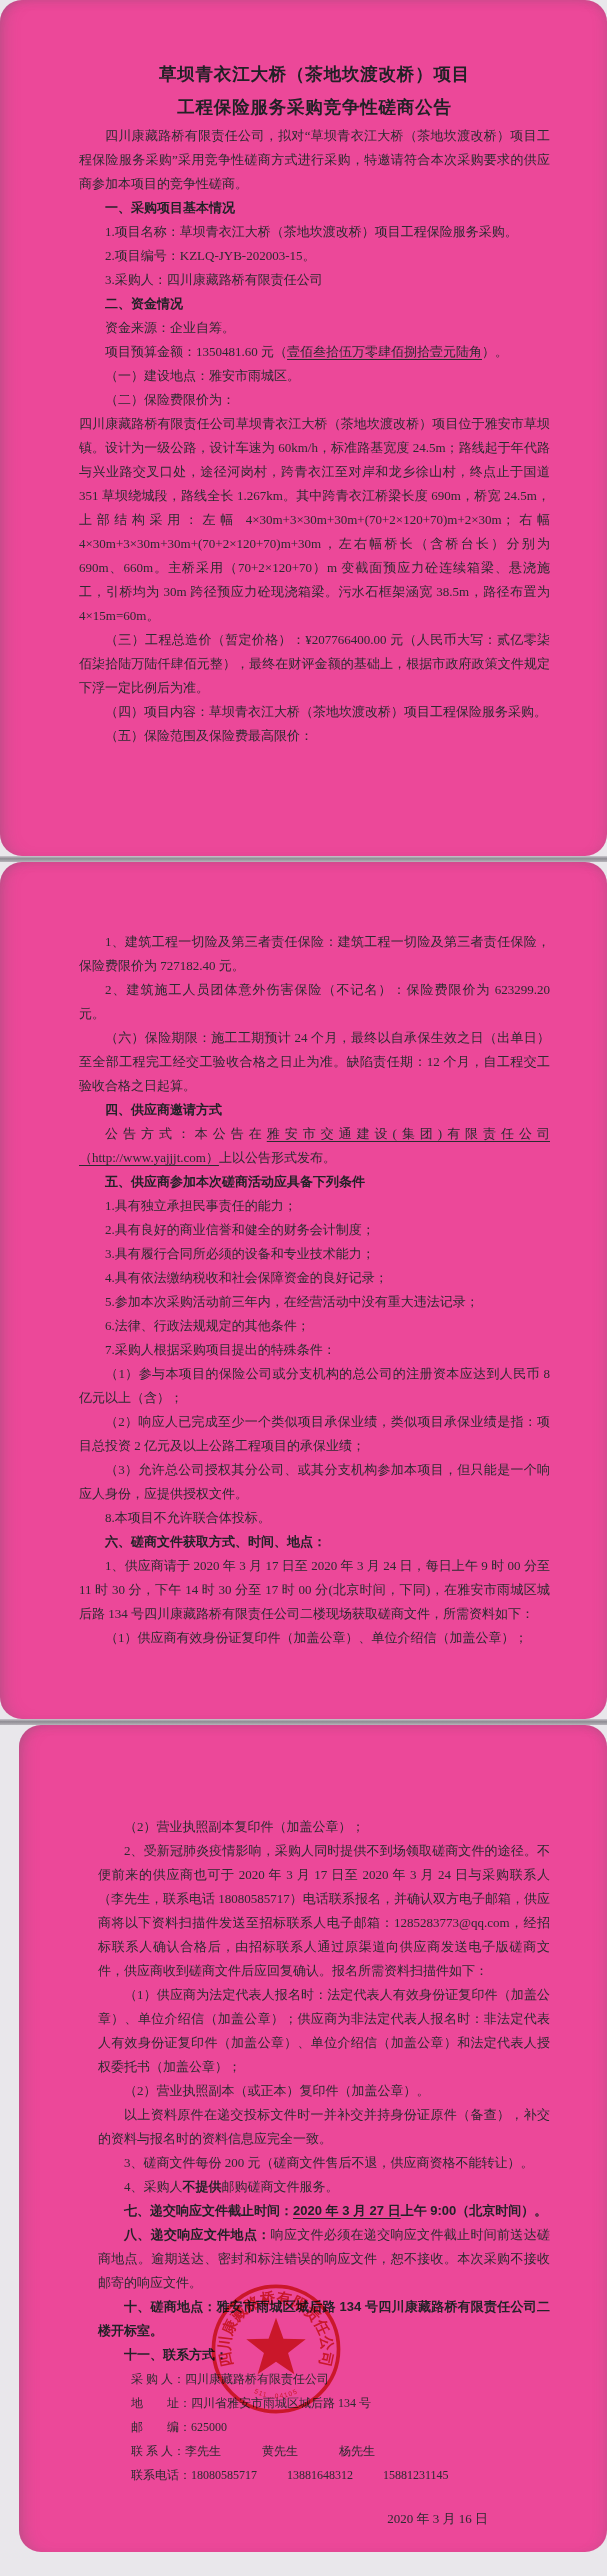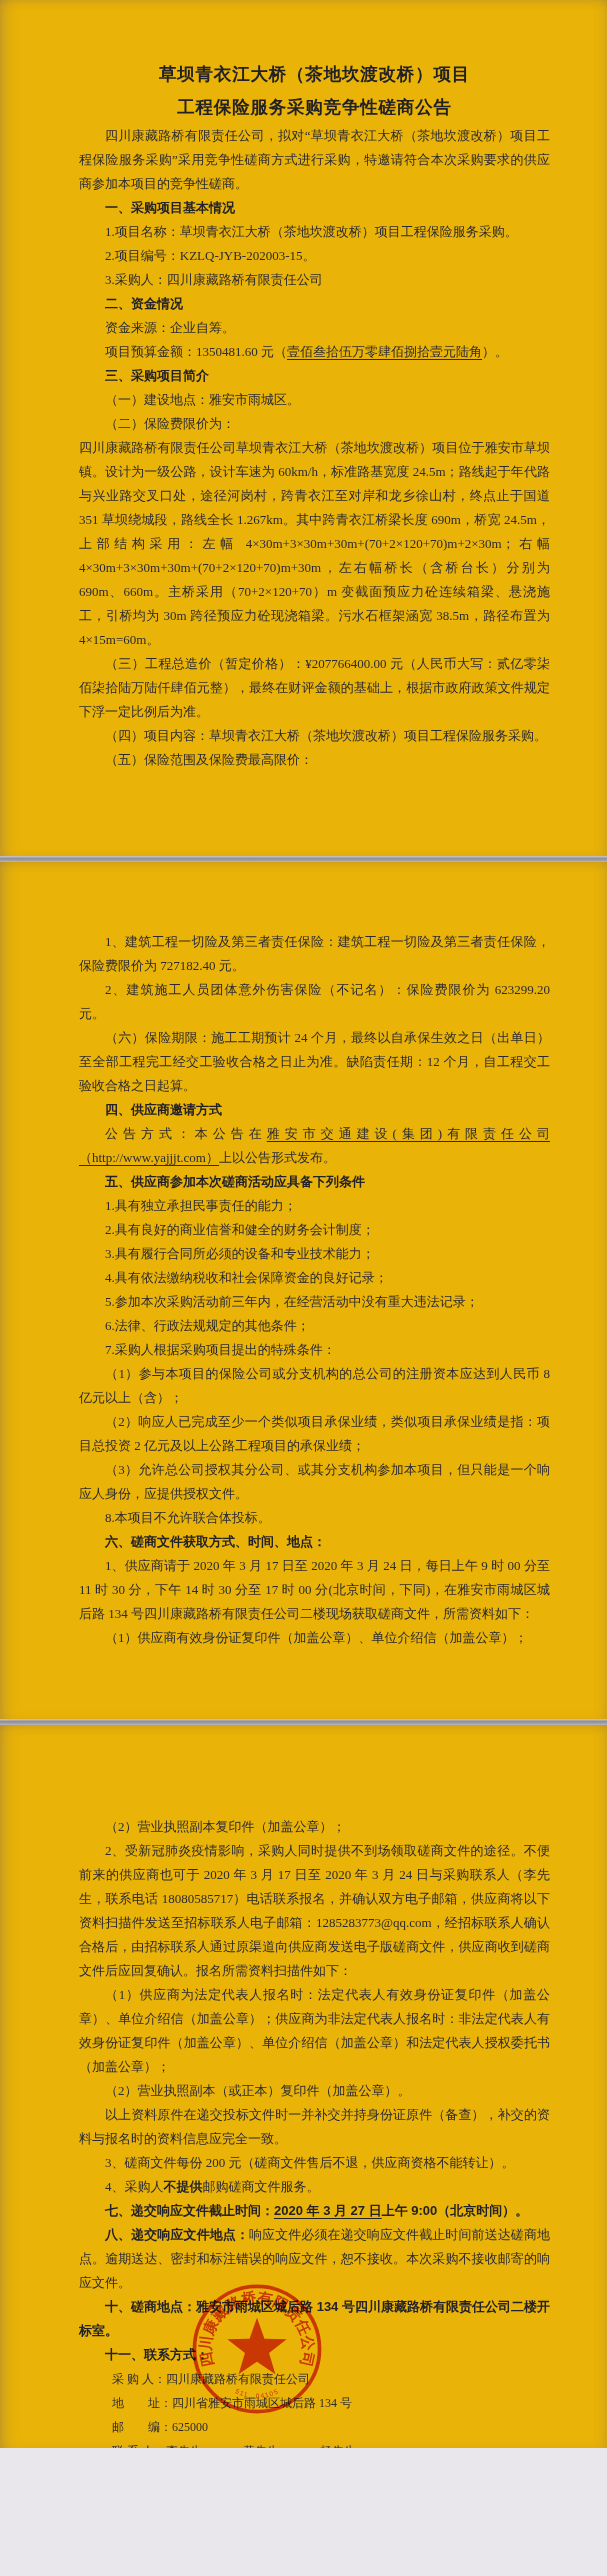--- a/index.html
+++ b/index.html
@@ -5,29 +5,30 @@
   html,body{margin:0;padding:0;}
   body{
     width:607px;
     background:#e9e7eb;
     font-family:"Liberation Serif","DejaVu Serif",serif;
     color:#2c2b31;
   }
   .doc{width:607px;}
   .page{
     position:relative;
-    background:#eab308;
+    background:#ec4899;
     overflow:hidden;
     box-shadow: inset 12px 0 16.7px -12px rgba(100,92,104,.5),
                 inset -10.6px 0 15px -12px rgba(100,92,104,.32),
                 inset 0 7.6px 10.6px -7.6px rgba(100,92,104,.25);
+    border-radius: 22px;
   }
   #page1{height:856px;}
   #page2{height:857px;}
-  #page3{height:723px;}
+  #page3{height:827px;margin-left:19px;}
   .seam{height:6px;background:linear-gradient(180deg,#cac7cd 0%,#8f8c93 45%,#b7b4ba 100%);}
   .content{padding:0 57px 0 79px;}
   p.t{margin:0;line-height:24px;font-size:13px;text-align:justify;}
   p.ind{text-indent:26px;}
   .b{font-weight:bold;font-family:"Liberation Sans","DejaVu Sans",sans-serif;color:#232228;}
   span.bi{font-weight:bold;font-family:"Liberation Sans","DejaVu Sans",sans-serif;color:#232228;}
   .u{text-decoration:underline;text-underline-offset:3px;}
   .title{
     margin:0;text-align:center;font-size:17.5px;line-height:33px;
     font-weight:bold;font-family:"Liberation Sans","DejaVu Sans",sans-serif;
@@ -62,21 +63,20 @@
 
       <p class="t ind b">一、采购项目基本情况</p>
       <p class="t ind">1.项目名称：草坝青衣江大桥（茶地坎渡改桥）项目工程保险服务采购。</p>
       <p class="t ind">2.项目编号：KZLQ-JYB-202003-15。</p>
       <p class="t ind">3.采购人：四川康藏路桥有限责任公司</p>
 
       <p class="t ind b">二、资金情况</p>
       <p class="t ind">资金来源：企业自筹。</p>
       <p class="t ind"><span>项目预算金额：1350481.60 元（</span><span class="u">壹佰叁拾伍万零肆佰捌拾壹元陆角</span><span>）。</span></p>
 
-      <p class="t ind b">三、采购项目简介</p>
       <p class="t ind">（一）建设地点：雅安市雨城区。</p>
       <p class="t ind">（二）保险费限价为：</p>
       <p class="t">四川康藏路桥有限责任公司草坝青衣江大桥（茶地坎渡改桥）项目位于雅安市草坝镇。设计为一级公路，设计车速为 60km/h，标准路基宽度 24.5m；路线起于年代路与兴业路交叉口处，途径河岗村，跨青衣江至对岸和龙乡徐山村，终点止于国道 351 草坝绕城段，路线全长 1.267km。其中跨青衣江桥梁长度 690m，桥宽 24.5m，上部结构采用：左幅 4×30m+3×30m+30m+(70+2×120+70)m+2×30m；右幅 4×30m+3×30m+30m+(70+2×120+70)m+30m，左右幅桥长（含桥台长）分别为 690m、660m。主桥采用（70+2×120+70）m 变截面预应力砼连续箱梁、悬浇施工，引桥均为 30m 跨径预应力砼现浇箱梁。污水石框架涵宽 38.5m，路径布置为 4×15m=60m。</p>
       <p class="t ind">（三）工程总造价（暂定价格）：¥207766400.00 元（人民币大写：贰亿零柒佰柒拾陆万陆仟肆佰元整），最终在财评金额的基础上，根据市政府政策文件规定下浮一定比例后为准。</p>
       <p class="t ind">（四）项目内容：草坝青衣江大桥（茶地坎渡改桥）项目工程保险服务采购。</p>
       <p class="t ind">（五）保险范围及保险费最高限价：</p>
     </div>
   </div>
 
   <div class="seam"></div>

